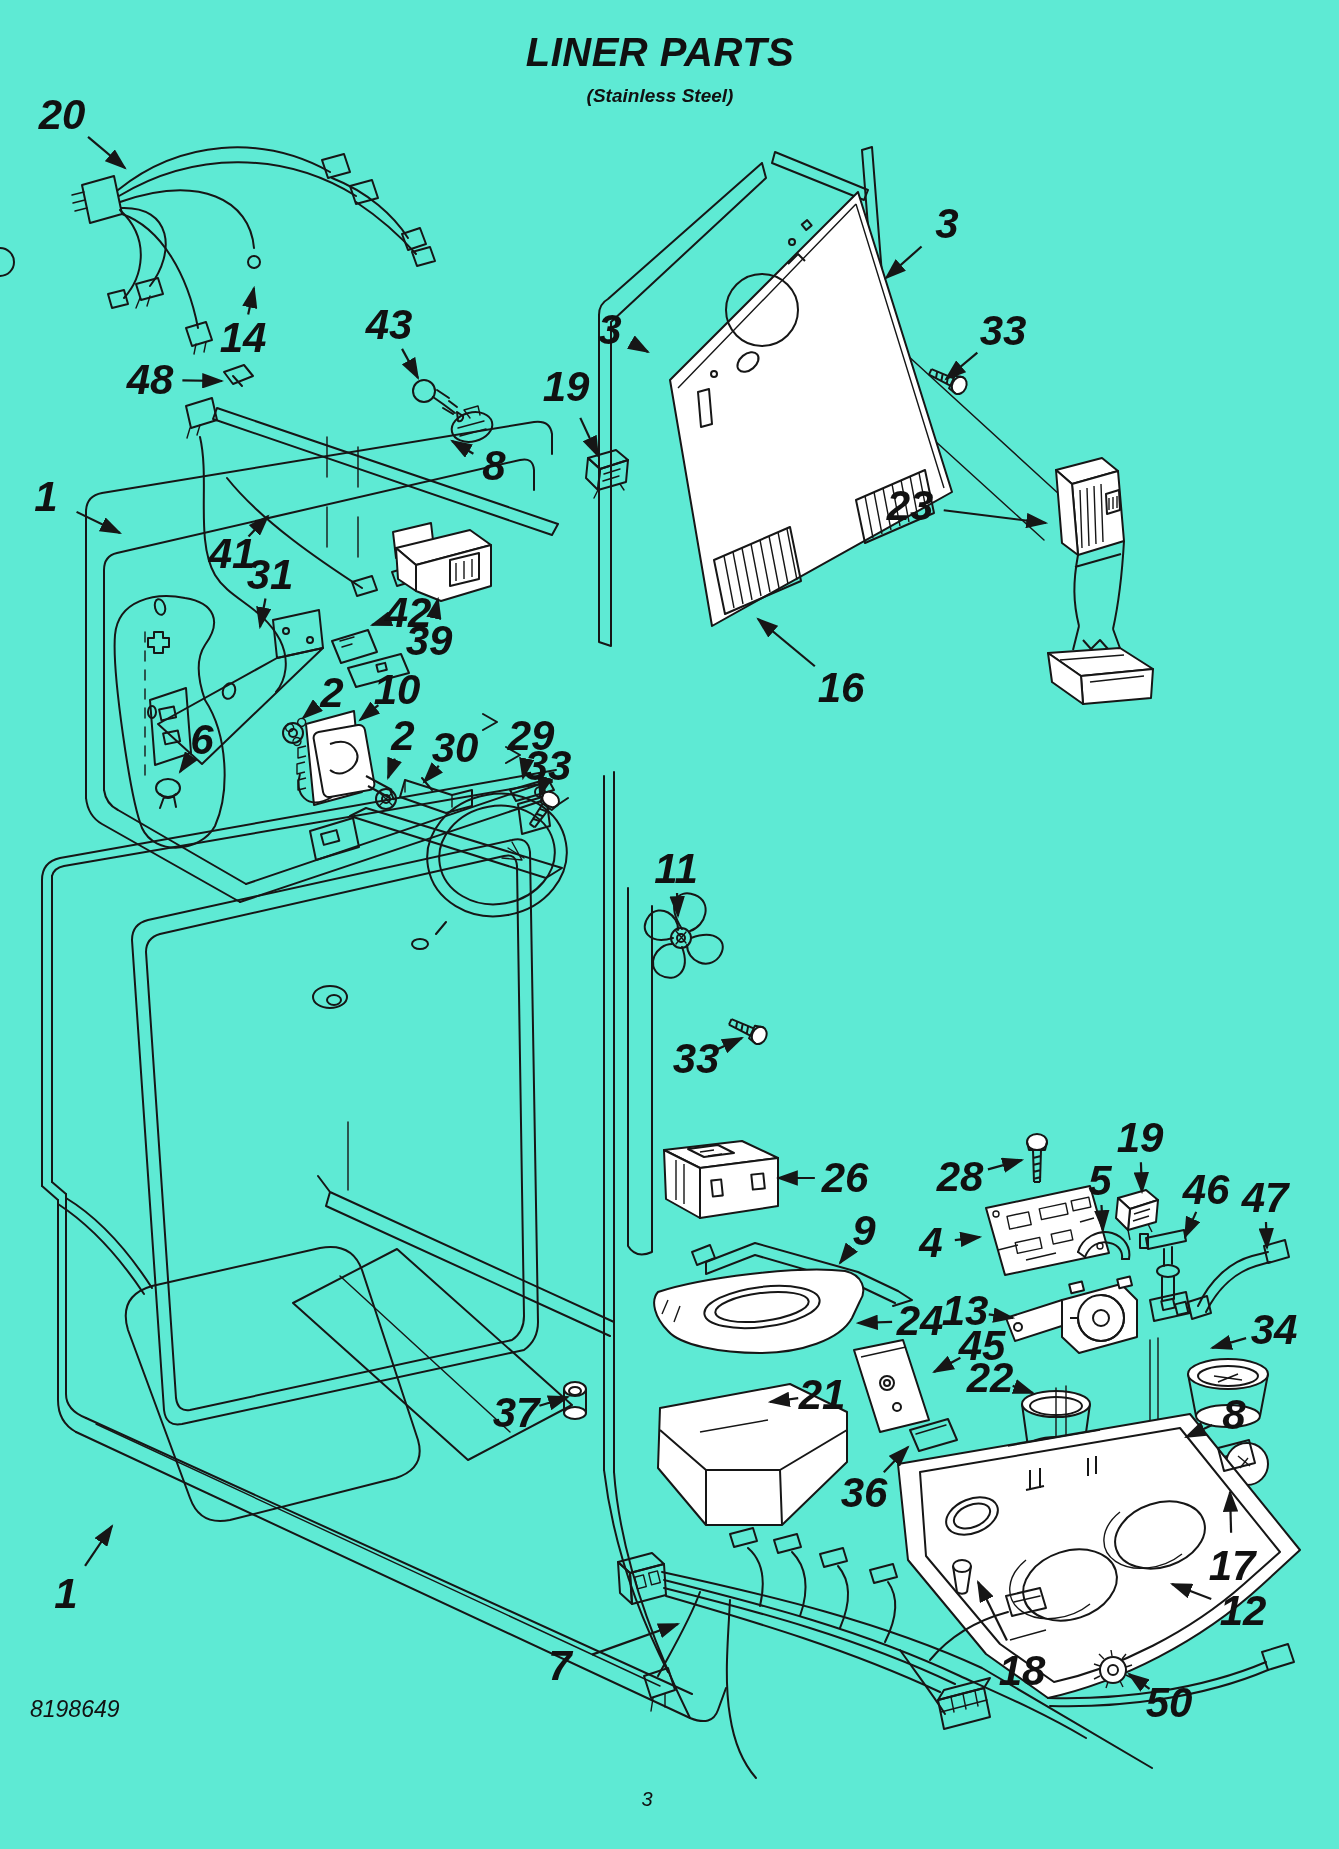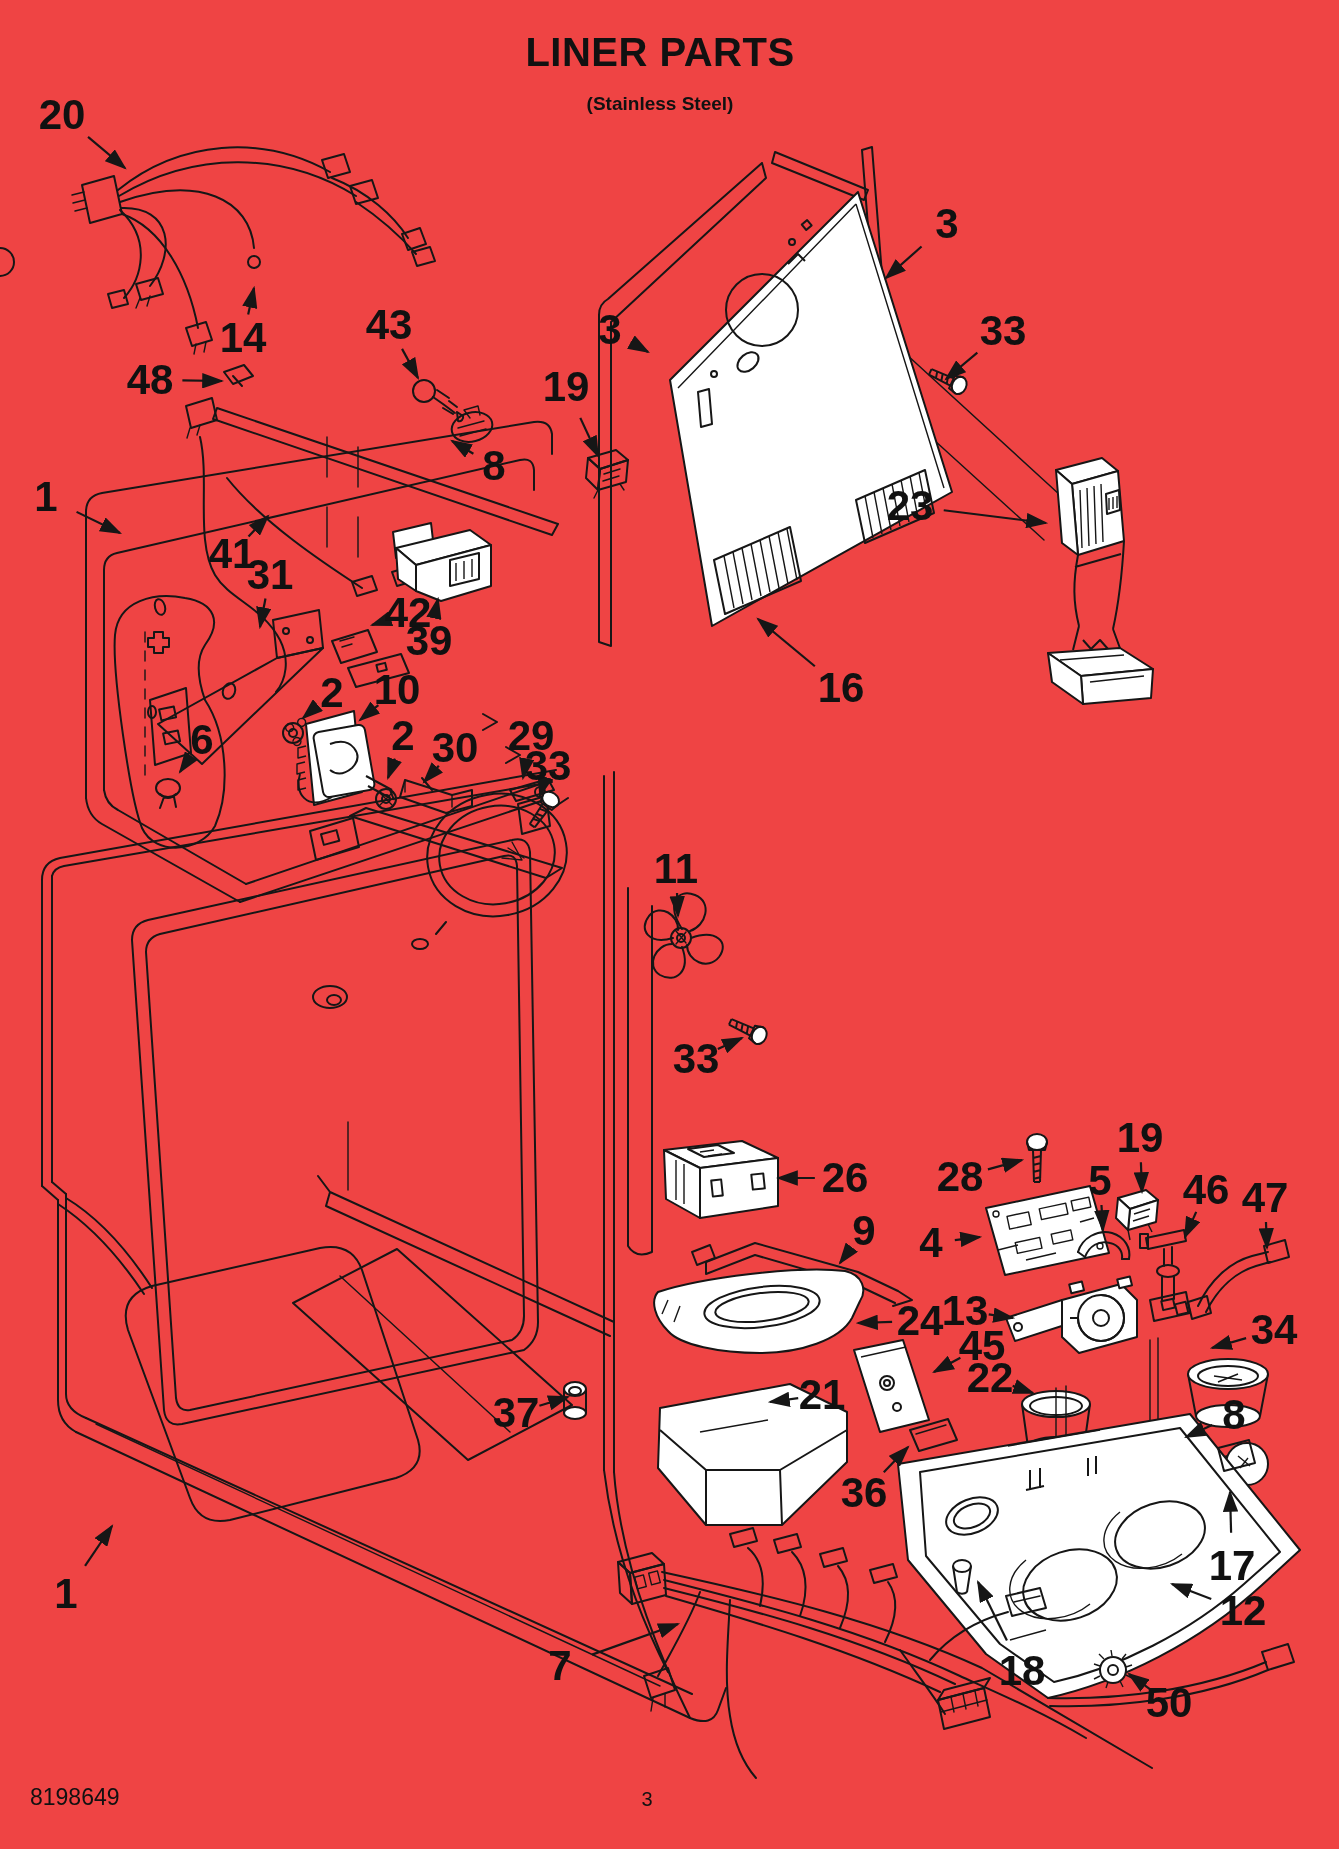--- a/index.html
+++ b/index.html
@@ -1,22 +1,22 @@
 <!DOCTYPE html>
 <html><head>
 <meta charset="utf-8">
 <style>
   html,body{margin:0;padding:0;background:#fff;}
   body{width:1339px;height:1849px;position:relative;font-family:"Liberation Sans",sans-serif;color:#111;overflow:hidden;}
-  .page{position:absolute;inset:0;background:#ef4444;}
+  .page{position:absolute;inset:0;background:#5eead4;font-style:italic;}
   .header{position:absolute;top:30px;left:0;width:1320px;text-align:center;line-height:1.12;}
   .title{font-size:40px;font-weight:700;letter-spacing:.5px;}
   .models{font-size:23px;font-weight:700;margin-top:3px;}
-  .finish{font-size:19px;font-weight:700;margin-top:18px;}
-  .footer-doc{position:absolute;left:30px;top:1784px;font-size:23px;}
+  .finish{font-size:19px;font-weight:700;margin-top:10px;}
+  .footer-doc{position:absolute;left:30px;top:1696px;font-size:23px;}
   .footer-page{position:absolute;left:597px;top:1788px;width:100px;text-align:center;font-size:20px;}
   svg#diagram-svg{position:absolute;left:0;top:0;}
   .s{stroke:#161616;fill:none;stroke-width:2;stroke-linecap:round;stroke-linejoin:round;}
   .sf{stroke:#161616;fill:#fff;stroke-width:2;stroke-linejoin:round;}
   .thin{stroke-width:1.4;}
   .dash{stroke-dasharray:10 9;}
   .callout-line{stroke:#161616;stroke-width:2.2;fill:none;}
   .callout-num{font-family:"Liberation Sans",sans-serif;font-size:42px;font-weight:700;fill:#111;text-anchor:middle;}
 </style>
 </head>

